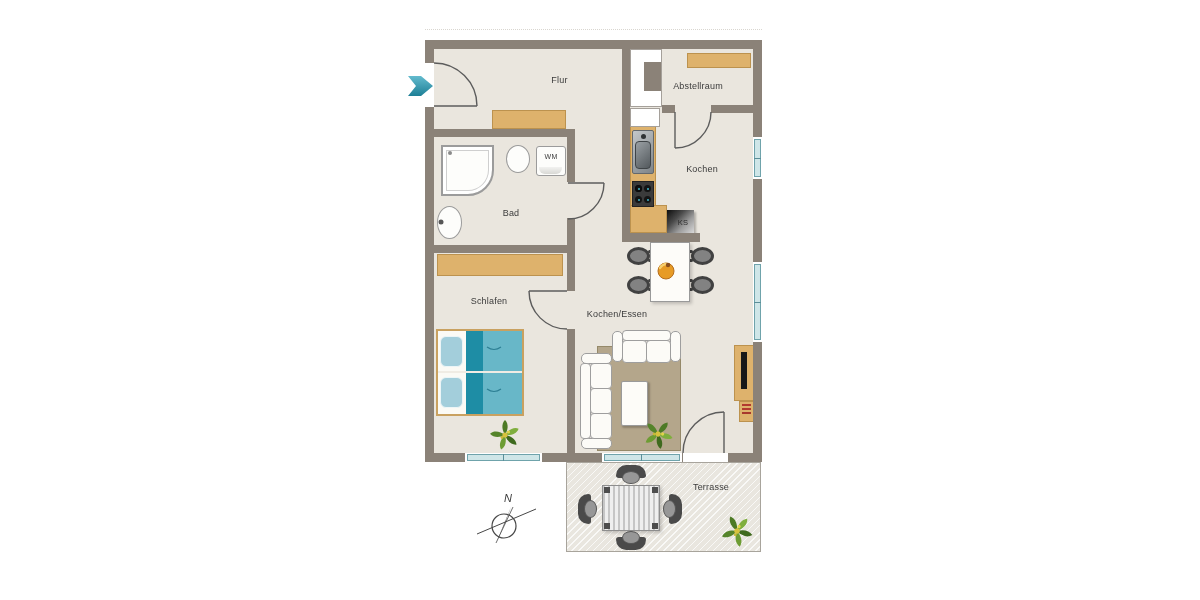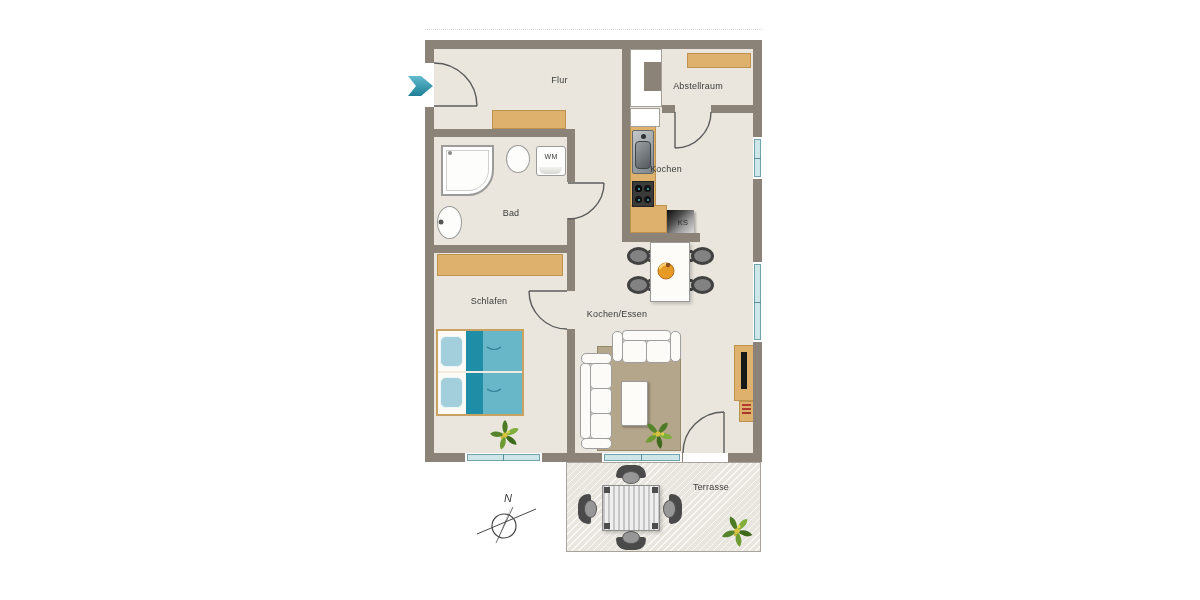--- a/index.html
+++ b/index.html
@@ -248,20 +248,20 @@
     <g>
       <circle cx="504" cy="526" r="12" fill="none" stroke="#474747" stroke-width="1.2"></circle>
       <line x1="477" y1="534" x2="536" y2="509" stroke="#474747" stroke-width="1"></line>
       <line x1="496" y1="543" x2="513" y2="507" stroke="#474747" stroke-width="0.8"></line>
       <polygon points="511,507 497,541 505,523" fill="#3e3e3e"></polygon>
     </g>
   </svg>
 
   <div class="lbl" style="left:538px;top:80px;padding-left:43px;">Flur</div>
   <div class="lbl" style="left:698px;top:86px;">Abstellraum</div>
-  <div class="lbl" style="left:666px;top:169px;">Kochen</div>
+  <div class="lbl" style="left:702px;top:169px;">Kochen</div>
   <div class="lbl" style="left:511px;top:213px;">Bad</div>
   <div class="lbl" style="left:489px;top:301px;">Schlafen</div>
   <div class="lbl" style="left:617px;top:314px;">Kochen/Essen</div>
   <div class="lbl" style="left:711px;top:487px;">Terrasse</div>
   <div class="lbl" style="left:508px;top:498px;font-style:italic;font-size:11px;">N</div>
 
 </div>
 
 </body></html>

